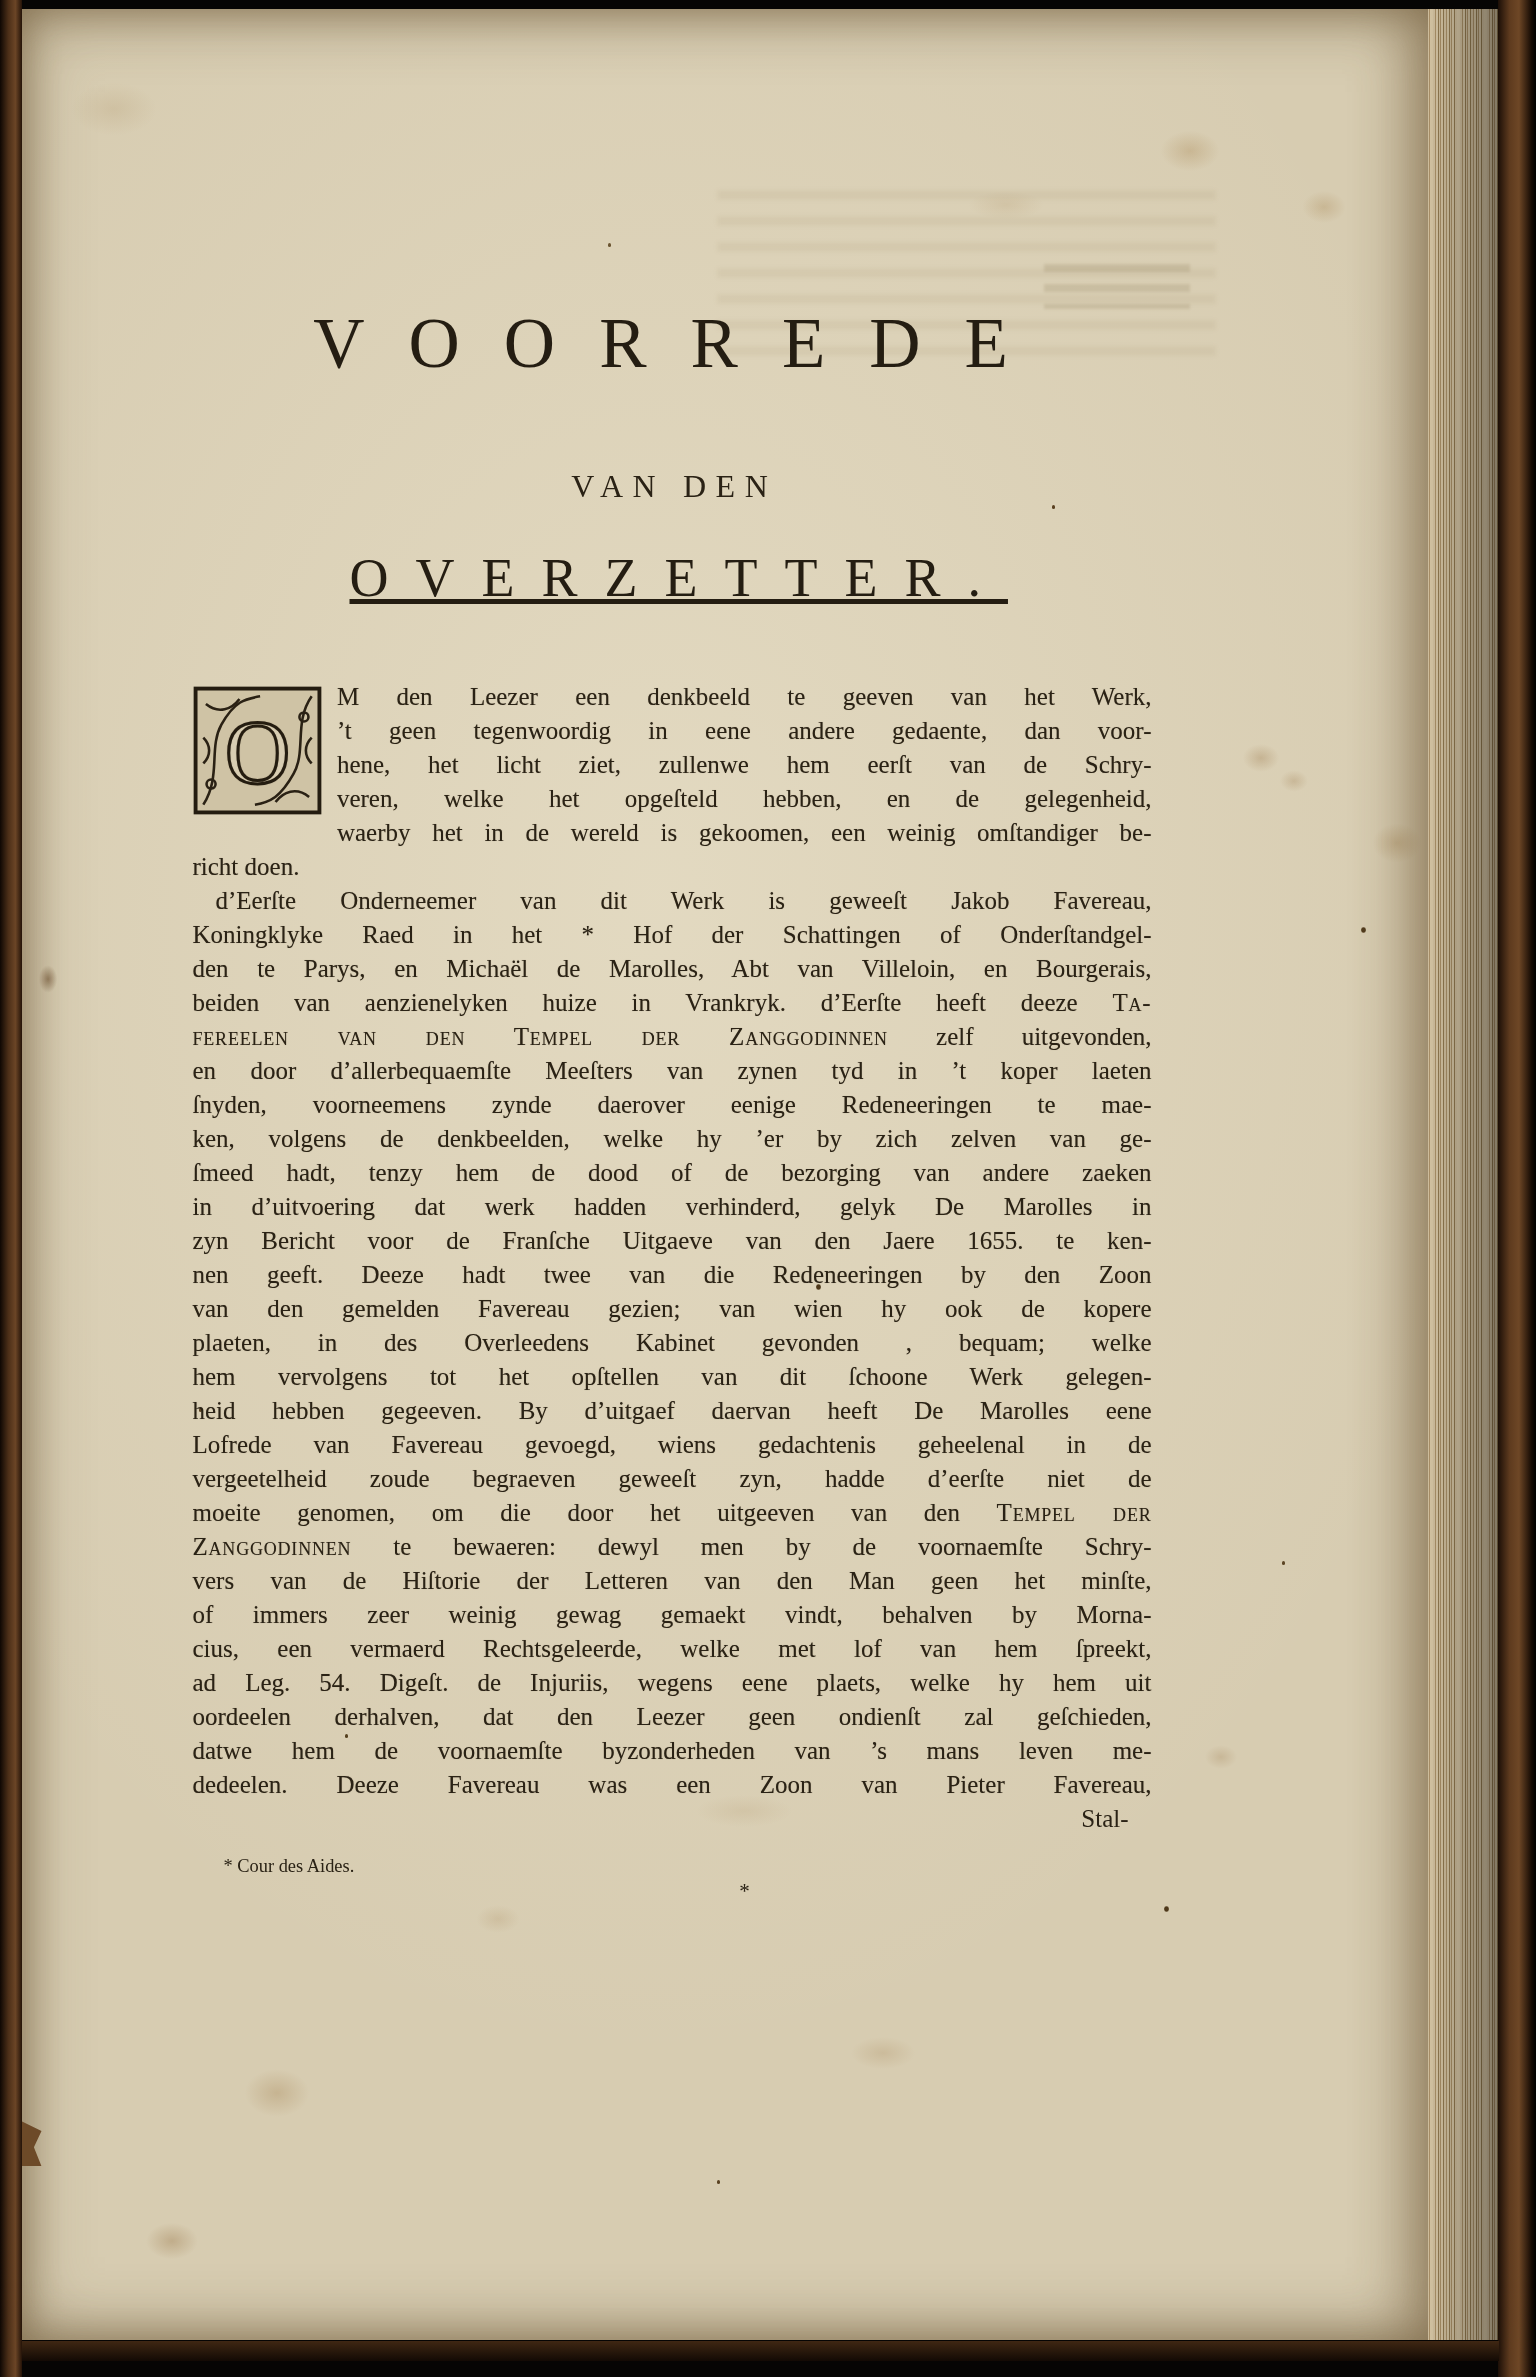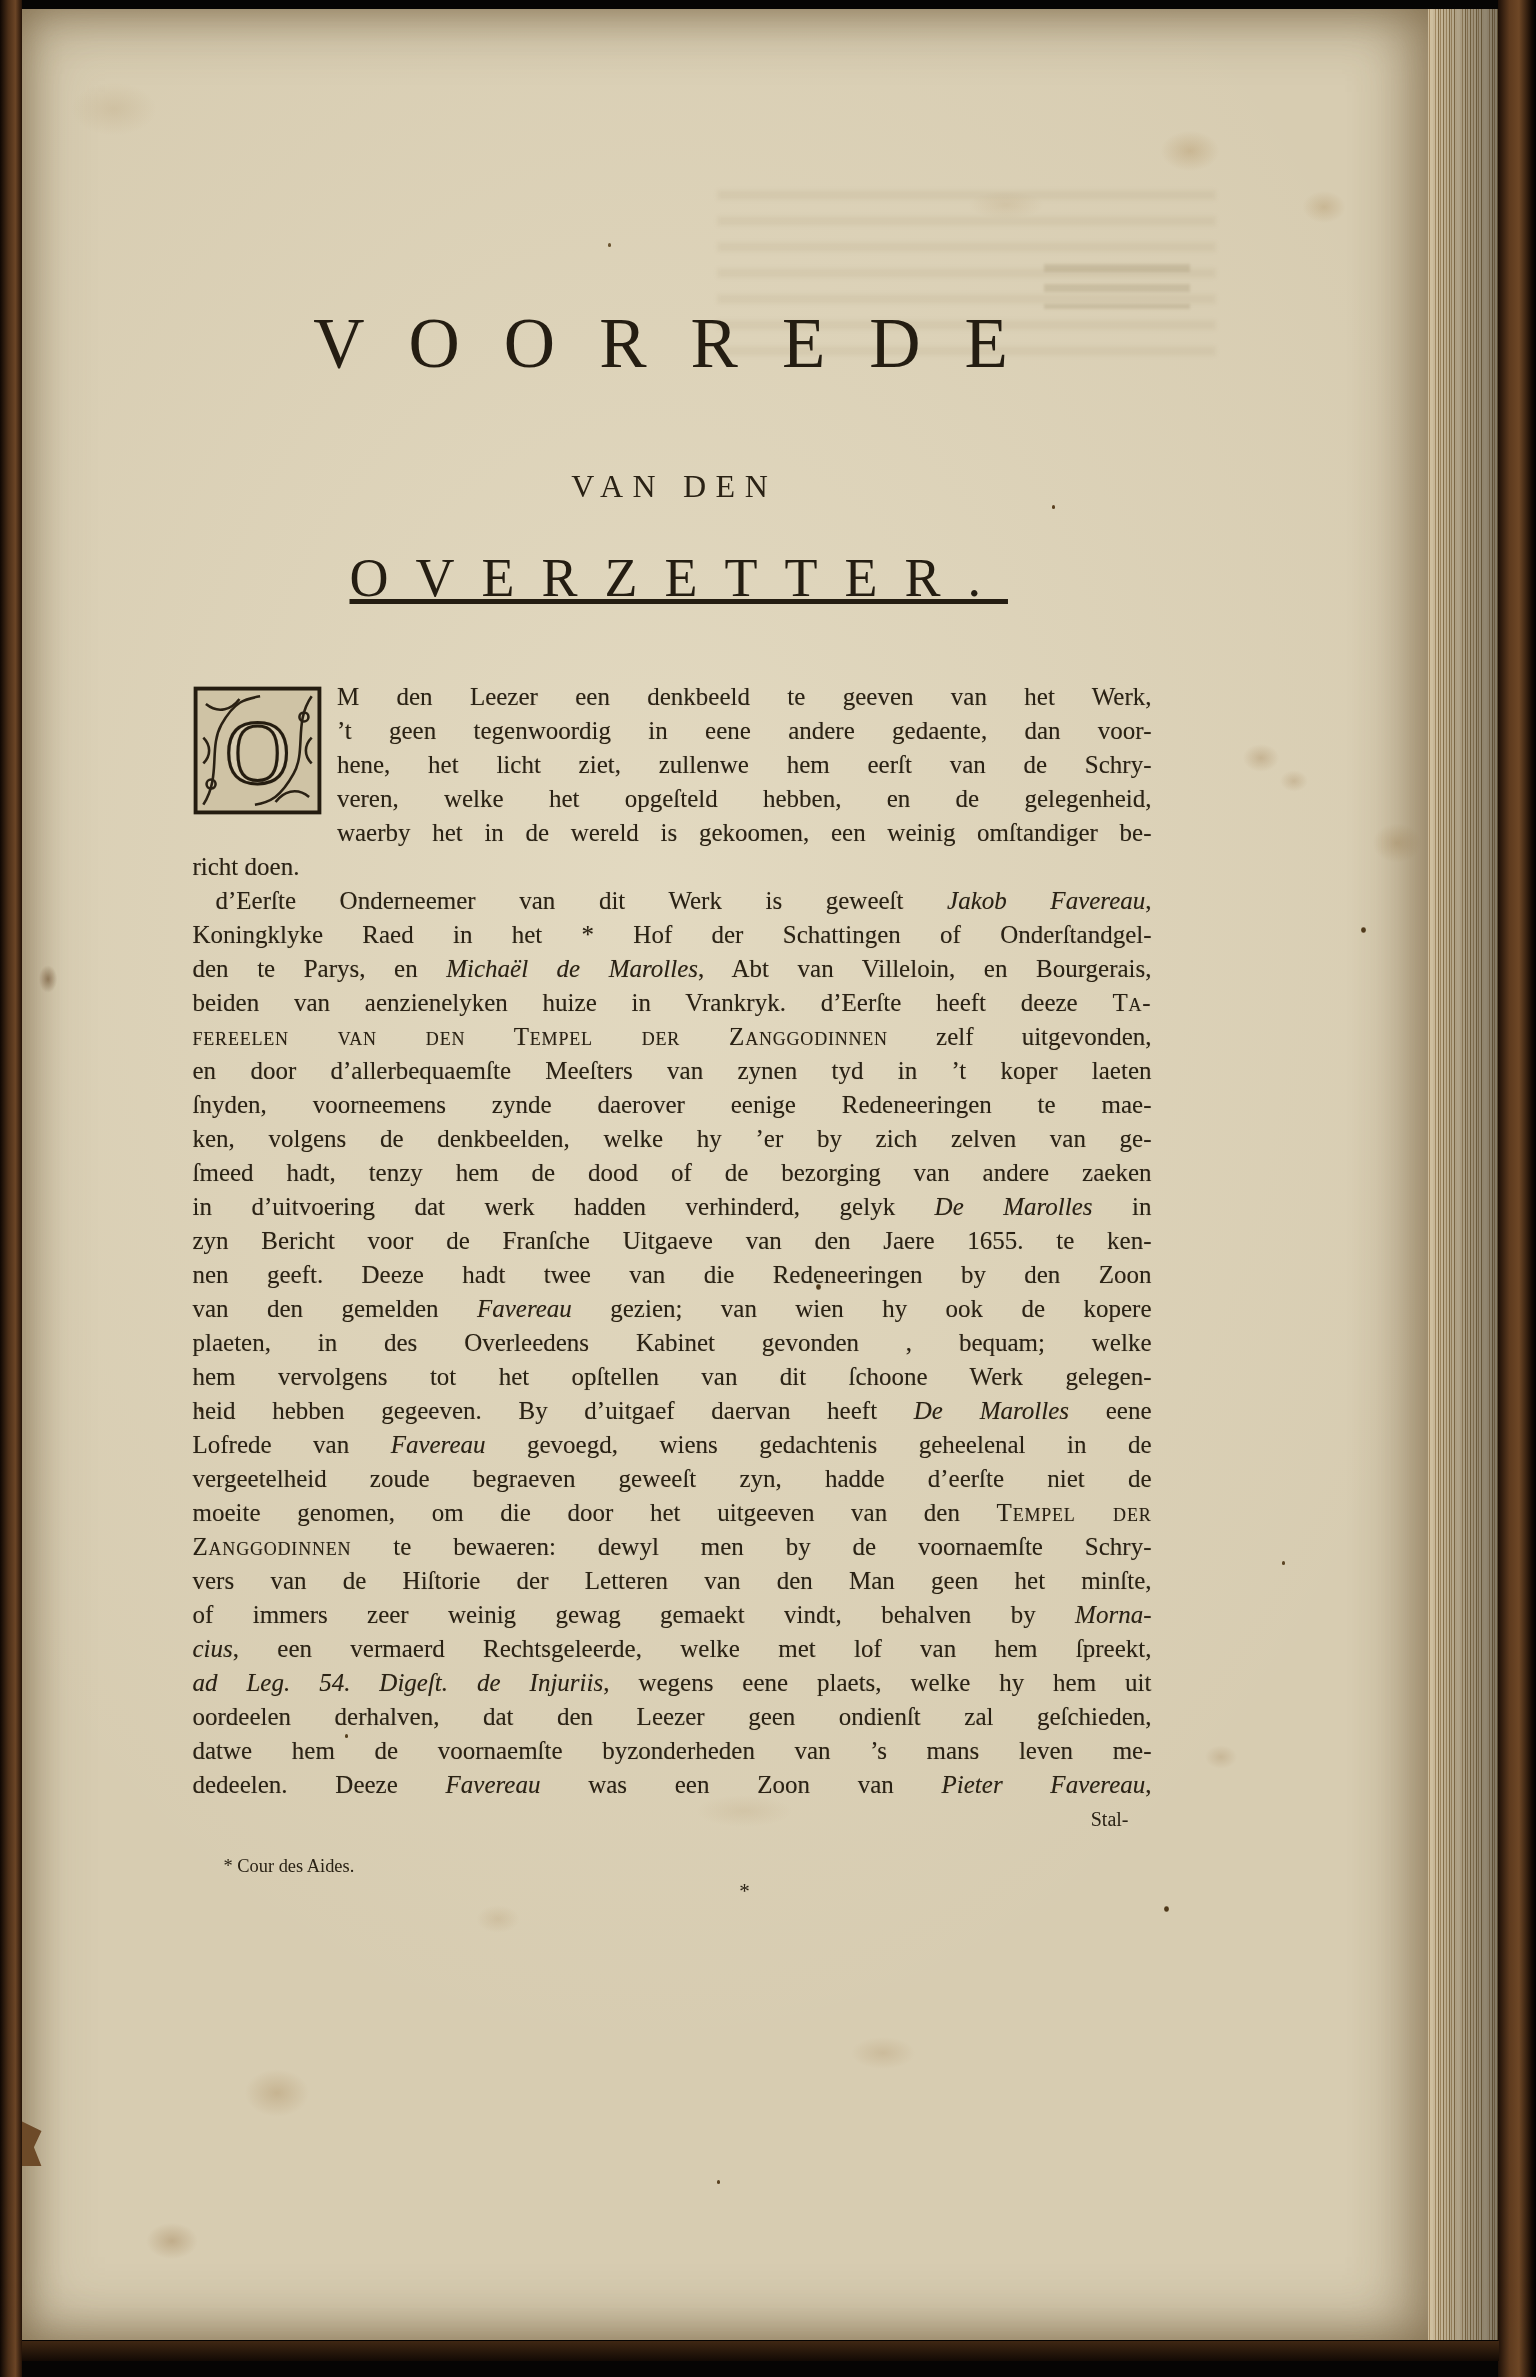--- a/index.html
+++ b/index.html
@@ -83,28 +83,28 @@
   }
   .title-sub2 {
     margin-top:49px; font-size:54px; line-height:1;
     text-align:center; letter-spacing:.5em; text-indent:.25em; color:#241d12;text-decoration:underline;
   }
   .body-text { margin-top:75px; }
   .para { font-size:25px; line-height:34px; text-shadow:0 0 0.8px rgba(62,48,26,.35); }
   .line { text-align:justify; text-align-last:justify; }
   .line.align-left { text-align-last:left; }
   .line.indent { text-indent:23px; }
-  .i  { font-style:italic; }
+  .i  { }
   .sc { font-variant:small-caps; letter-spacing:0.8px; }
   .dropcap-box {
     float:left; width:129px; height:131px; margin:4.6px 15.4px 3.1px 0;
   }
   .dropcap-box svg { width:100%; height:100%; display:block; }
   .catchword-row {
-    font-size:20px; line-height:34px; text-align:right; padding-right:23px;
+    font-size:25px; line-height:34px; text-align:right; padding-right:23px;
   }
   .footnote-row { position:relative; margin-top:20px; height:54px; font-size:18.4px; }
   .footnote { position:absolute; left:31px; top:0; }
   .sig { position:absolute; left:57%; top:23px; font-size:21px; }
 </style>
 </head>
 <body>
 
 <div class="cover-left"></div>
 

